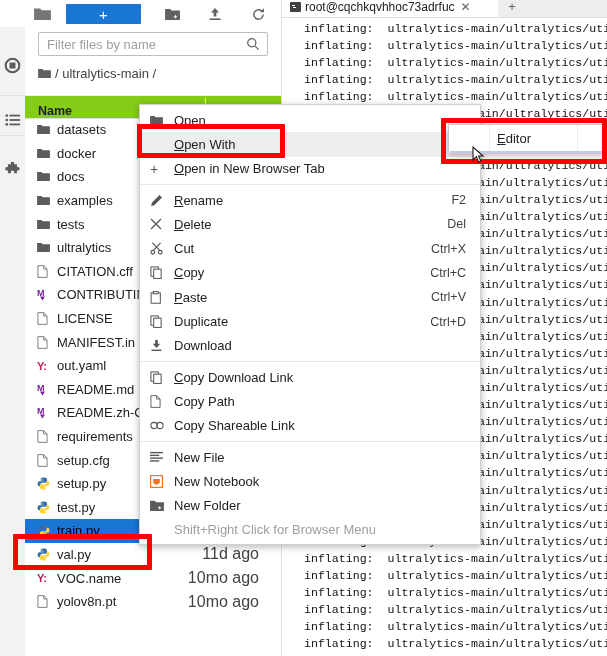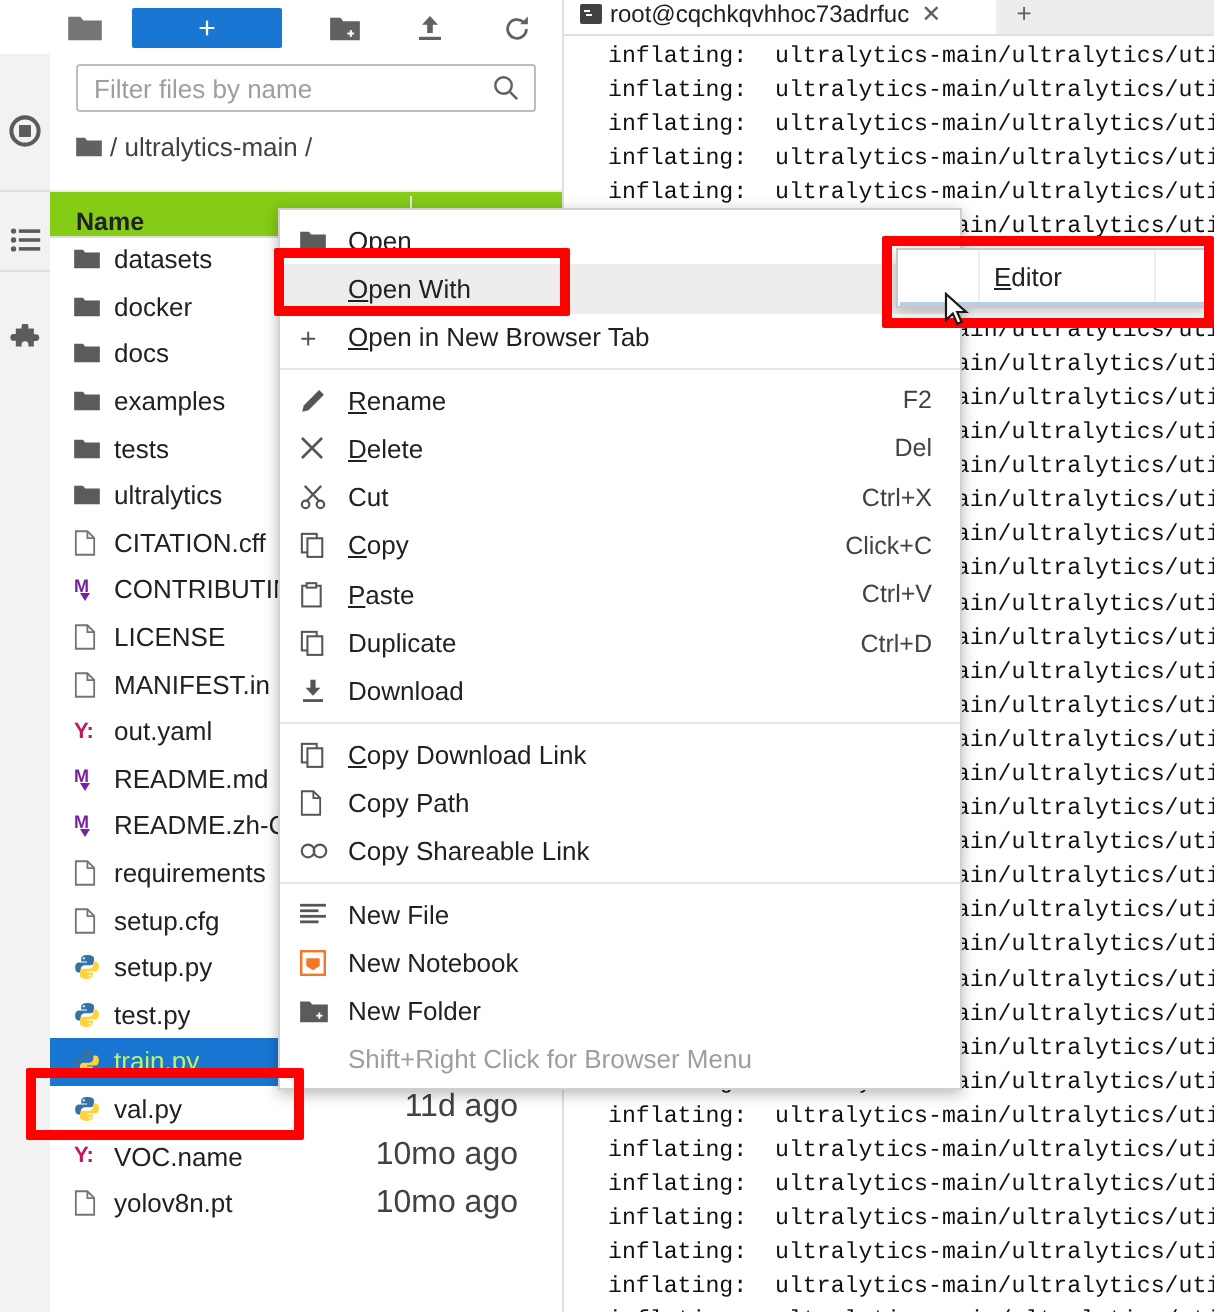--- a/index.html
+++ b/index.html
@@ -79,21 +79,21 @@
     padding-left:12px;box-sizing:border-box;cursor:pointer;
   }
   .fb-row .ic{width:20px;min-width:20px;display:flex;align-items:center;justify-content:flex-start;}
   .fb-row .nm{
     flex:1;white-space:nowrap;overflow:hidden;font-size:13px;color:#212121;
   }
   .fb-row .dt{
     font-size:16px;color:#424242;padding-right:14px;white-space:nowrap;
   }
   .fb-row.selected{background:#1976d2;}
-  .fb-row.selected .nm,.fb-row.selected .dt{color:#bef264;}
+  .fb-row.selected .nm,.fb-row.selected .dt{color:#000000;}
 
   .fb-scrollbar{
     position:absolute;left:272px;top:540px;width:8px;height:116px;background:#c4c4c4;
   }
 
   
   .termpane{position:absolute;left:282px;top:0;width:325px;height:656px;background:#fff;overflow:hidden;}
   .term-tabbar{position:absolute;left:0;top:0;width:325px;height:17px;background:#fff;}
   .term-tab{
     position:absolute;left:4px;top:-4px;height:21px;background:#fff;
@@ -523,21 +523,21 @@
         <span class="mi-sc">Ctrl+X</span>
       </div>
       <div class="mi">
         <span class="mi-ic">
           <svg width="13" height="13" viewBox="0 0 14 14">
             <rect x="1" y="1" width="8" height="10" fill="none" stroke="#555" stroke-width="1.1"></rect>
             <rect x="4" y="3.4" width="8" height="10" fill="#fff" stroke="#555" stroke-width="1.1"></rect>
           </svg>
         </span>
         <span class="mi-lb"><u>C</u>opy</span>
-        <span class="mi-sc">Click+C</span>
+        <span class="mi-sc">Ctrl+C</span>
       </div>
       <div class="mi">
         <span class="mi-ic">
           <svg width="12" height="13" viewBox="0 0 13 14">
             <rect x="1.2" y="2" width="10" height="11.2" fill="none" stroke="#555" stroke-width="1.1"></rect>
             <rect x="3.6" y=".6" width="5.2" height="2.4" fill="#fff" stroke="#555" stroke-width="1.1"></rect>
           </svg>
         </span>
         <span class="mi-lb"><u>P</u>aste</span>
         <span class="mi-sc">Ctrl+V</span>

